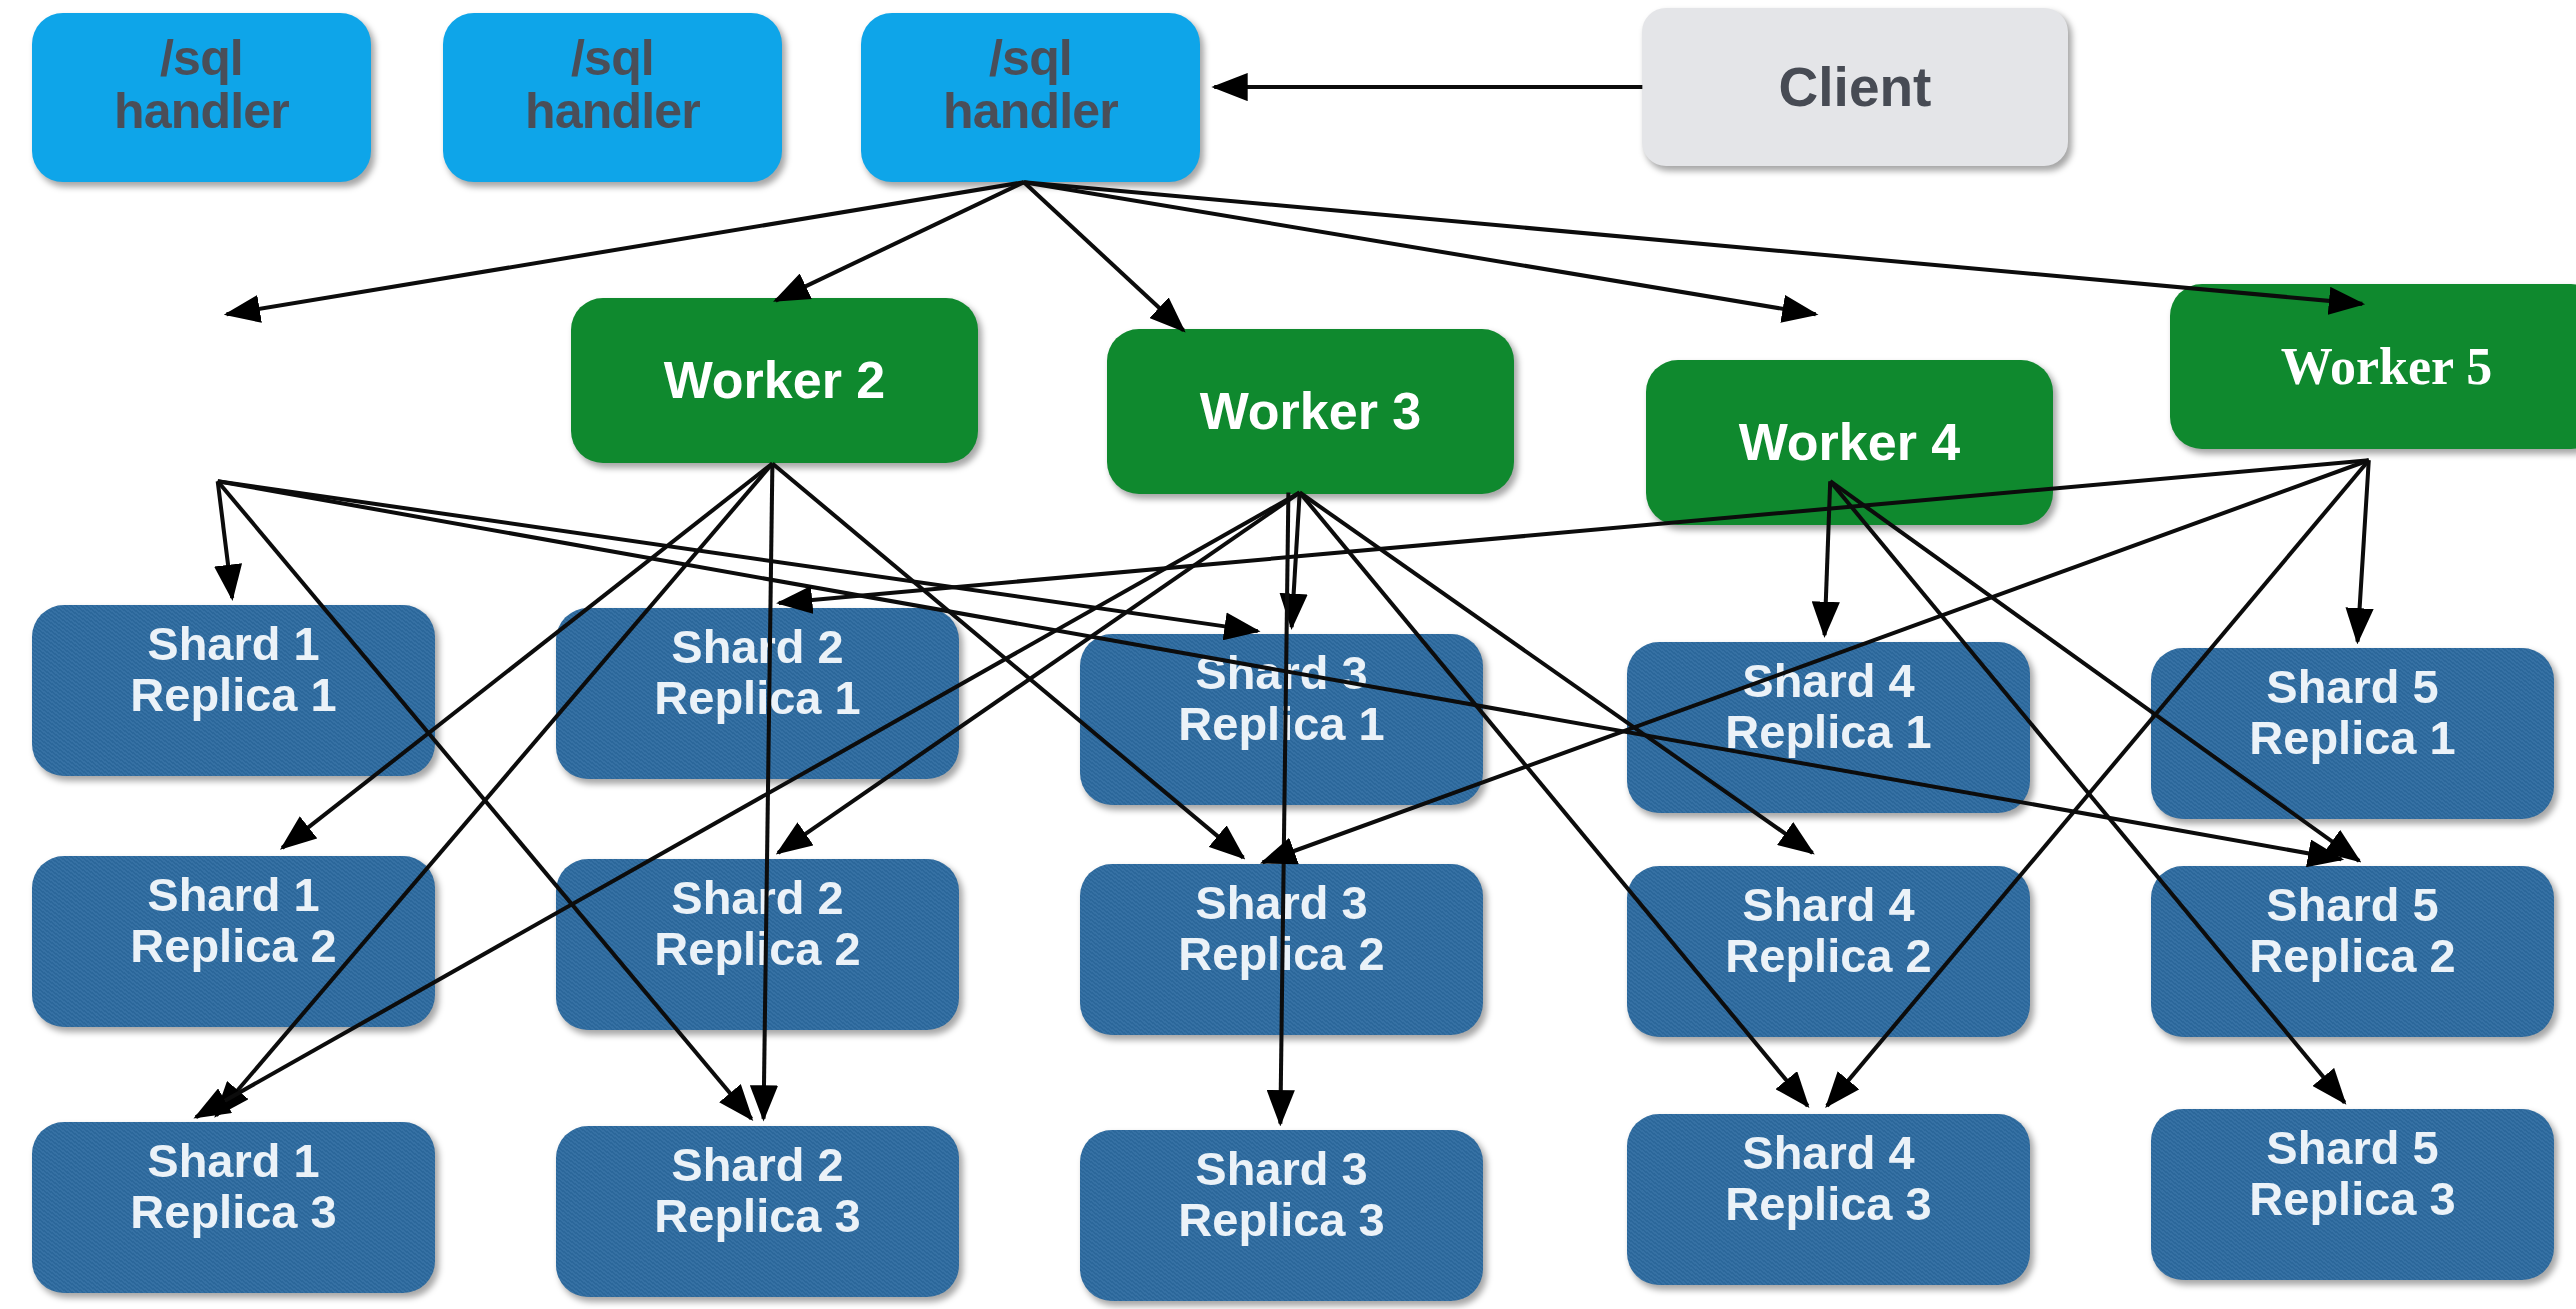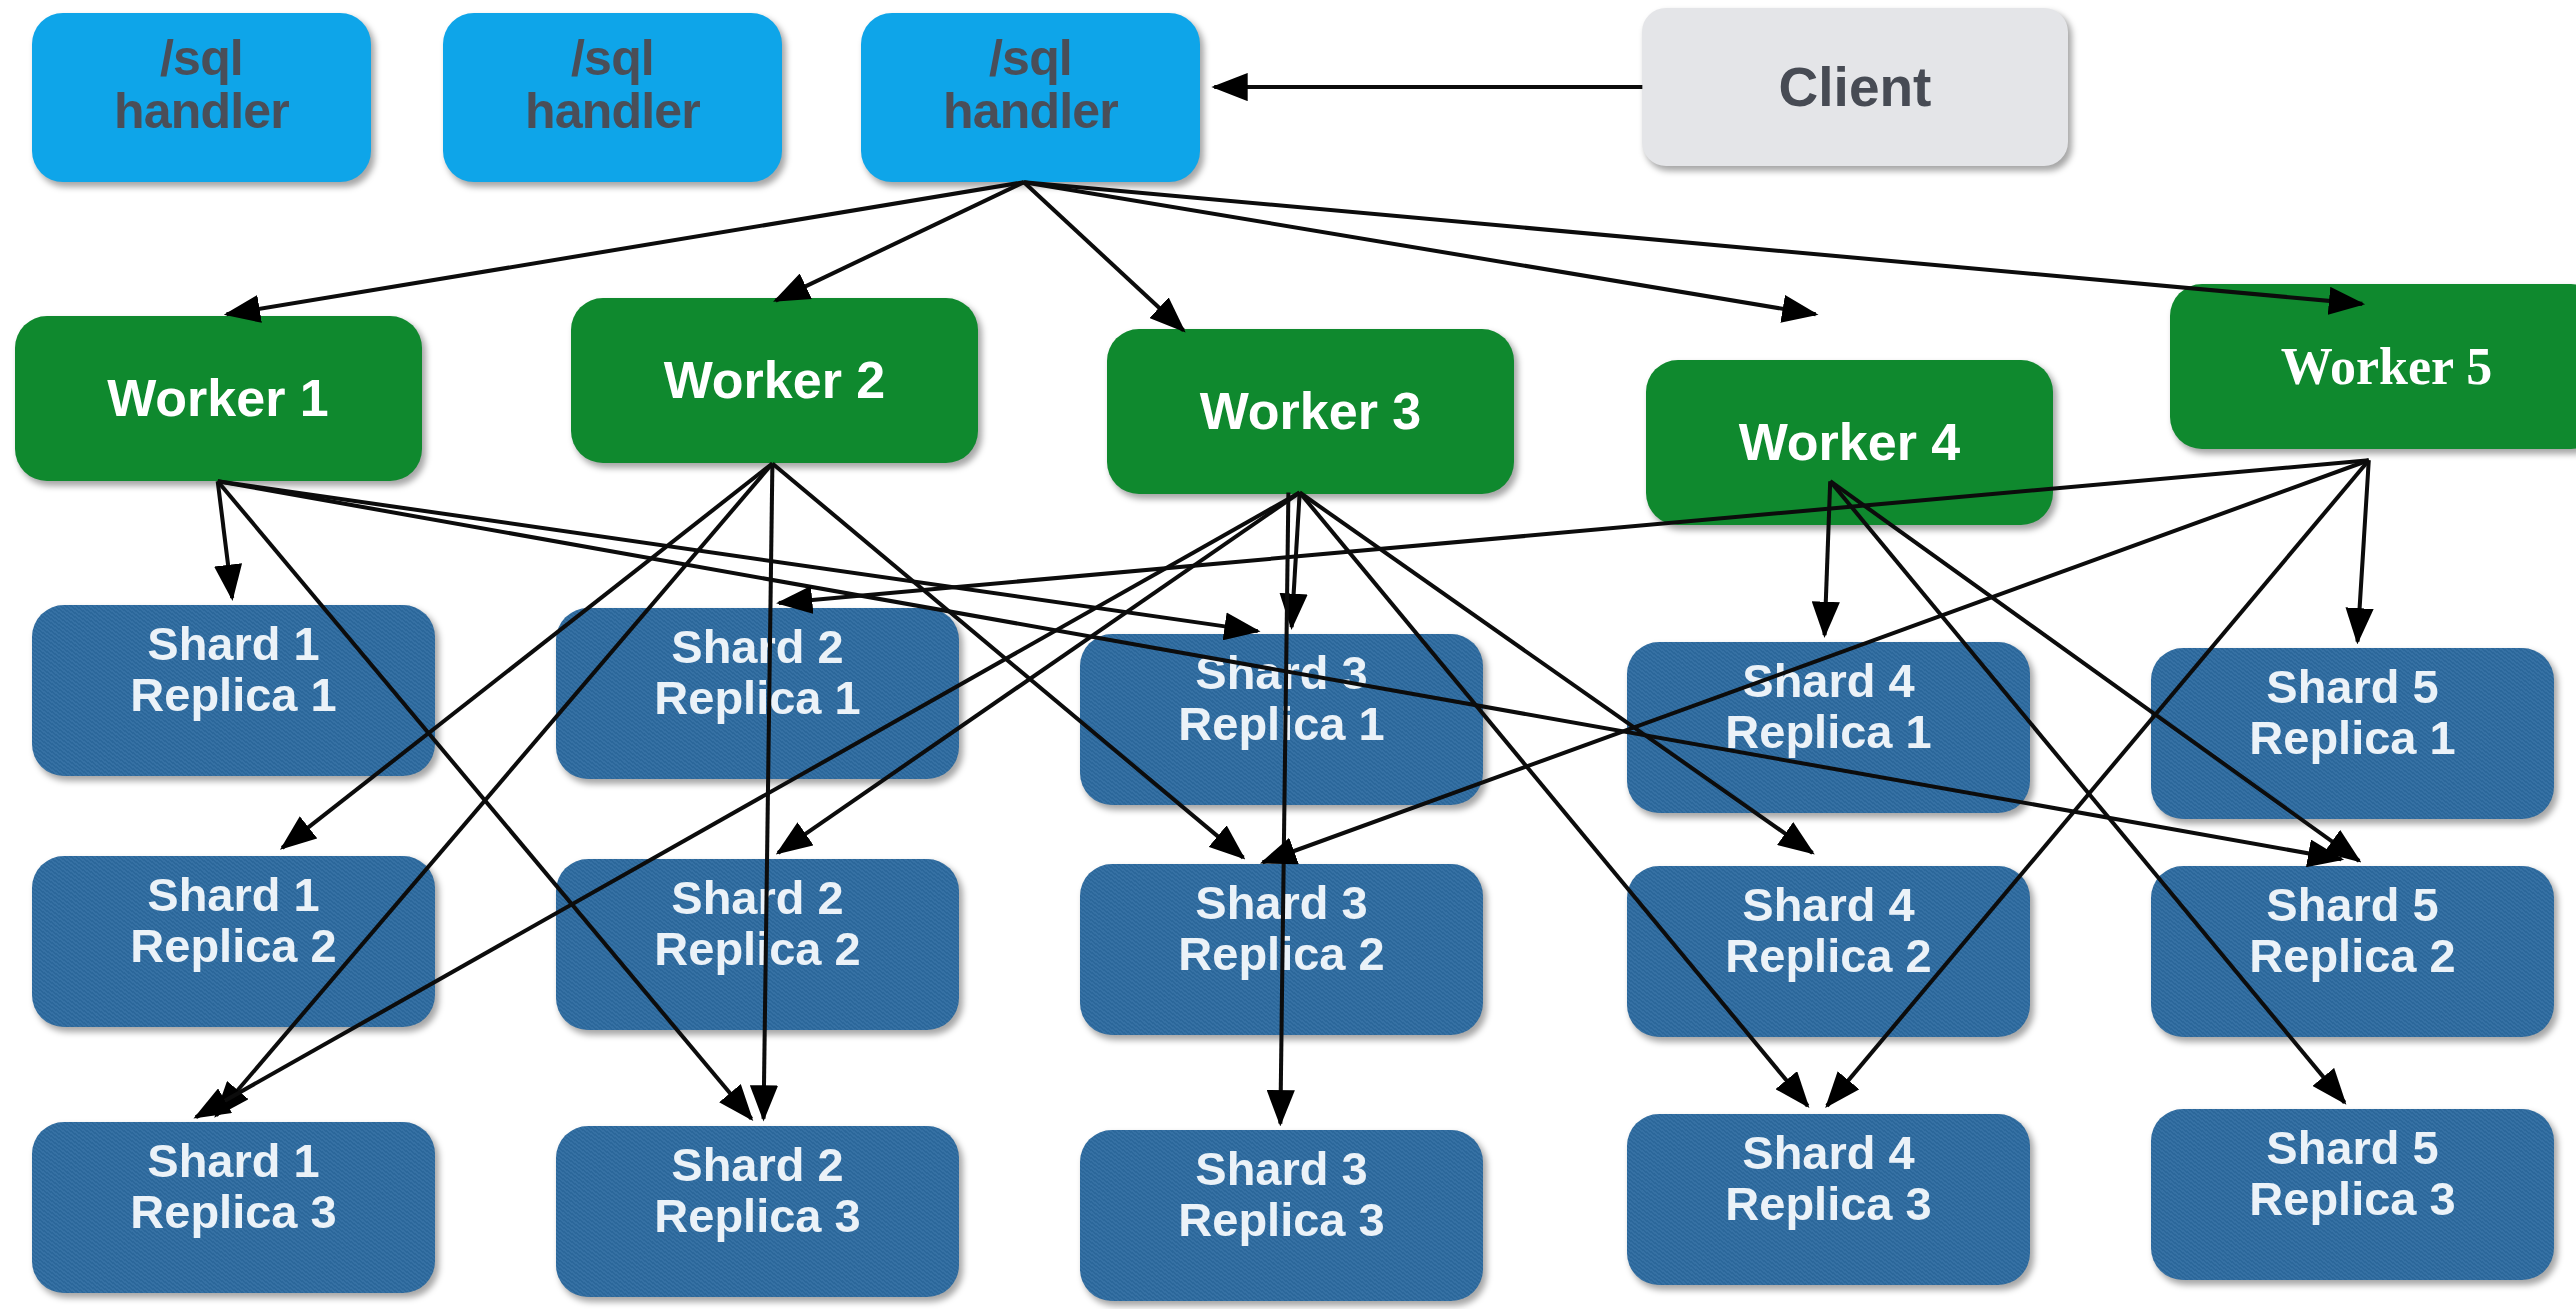--- a/index.html
+++ b/index.html
@@ -82,23 +82,20 @@
       <div class="ln">/sql</div>
       <div class="ln">handler</div>
     </div>
     <div class="node sql-handler" style="left: 861px; top: 13px; width: 339px; height: 169px;">
       <div class="ln">/sql</div>
       <div class="ln">handler</div>
     </div>
     <div class="node client" style="left: 1642px; top: 8px; width: 426px; height: 158px;">
       <div class="ln">Client</div>
     </div>
-    <div class="node worker" style="left: 14.5px; top: 316px; width: 407px; height: 165px;">
-      <div class="ln">Worker 1</div>
-    </div>
     <div class="node worker" style="left: 571px; top: 298px; width: 407px; height: 165px;">
       <div class="ln">Worker 2</div>
     </div>
     <div class="node worker" style="left: 1107px; top: 329px; width: 407px; height: 165px;">
       <div class="ln">Worker 3</div>
     </div>
     <div class="node worker" style="left: 1646px; top: 316px; width: 407px; height: 165px; margin-top: 44px;">
       <div class="ln">Worker 4</div>
     </div>
     <div class="node worker" style="left: 2170px; top: 284px; width: 433px; height: 165px; font-family: Liberation Serif, serif;">

